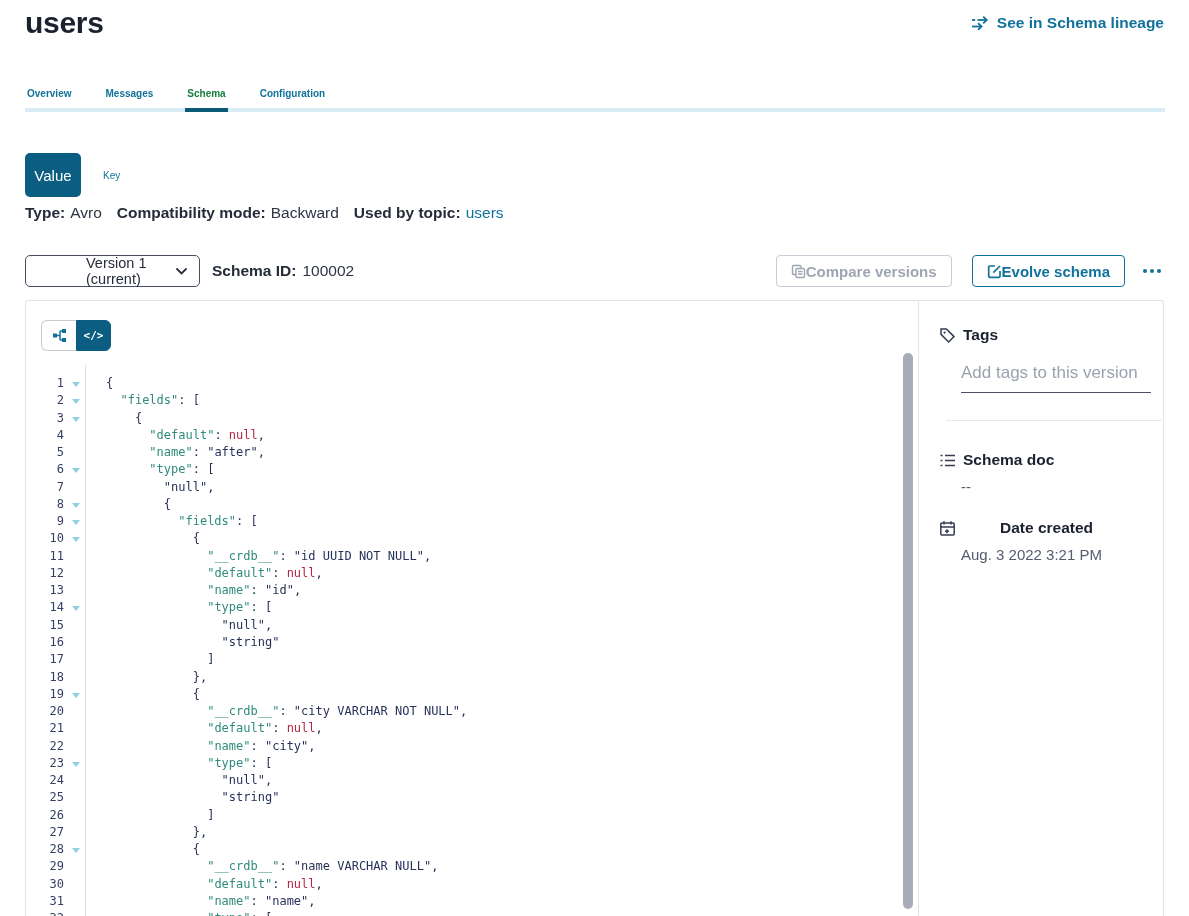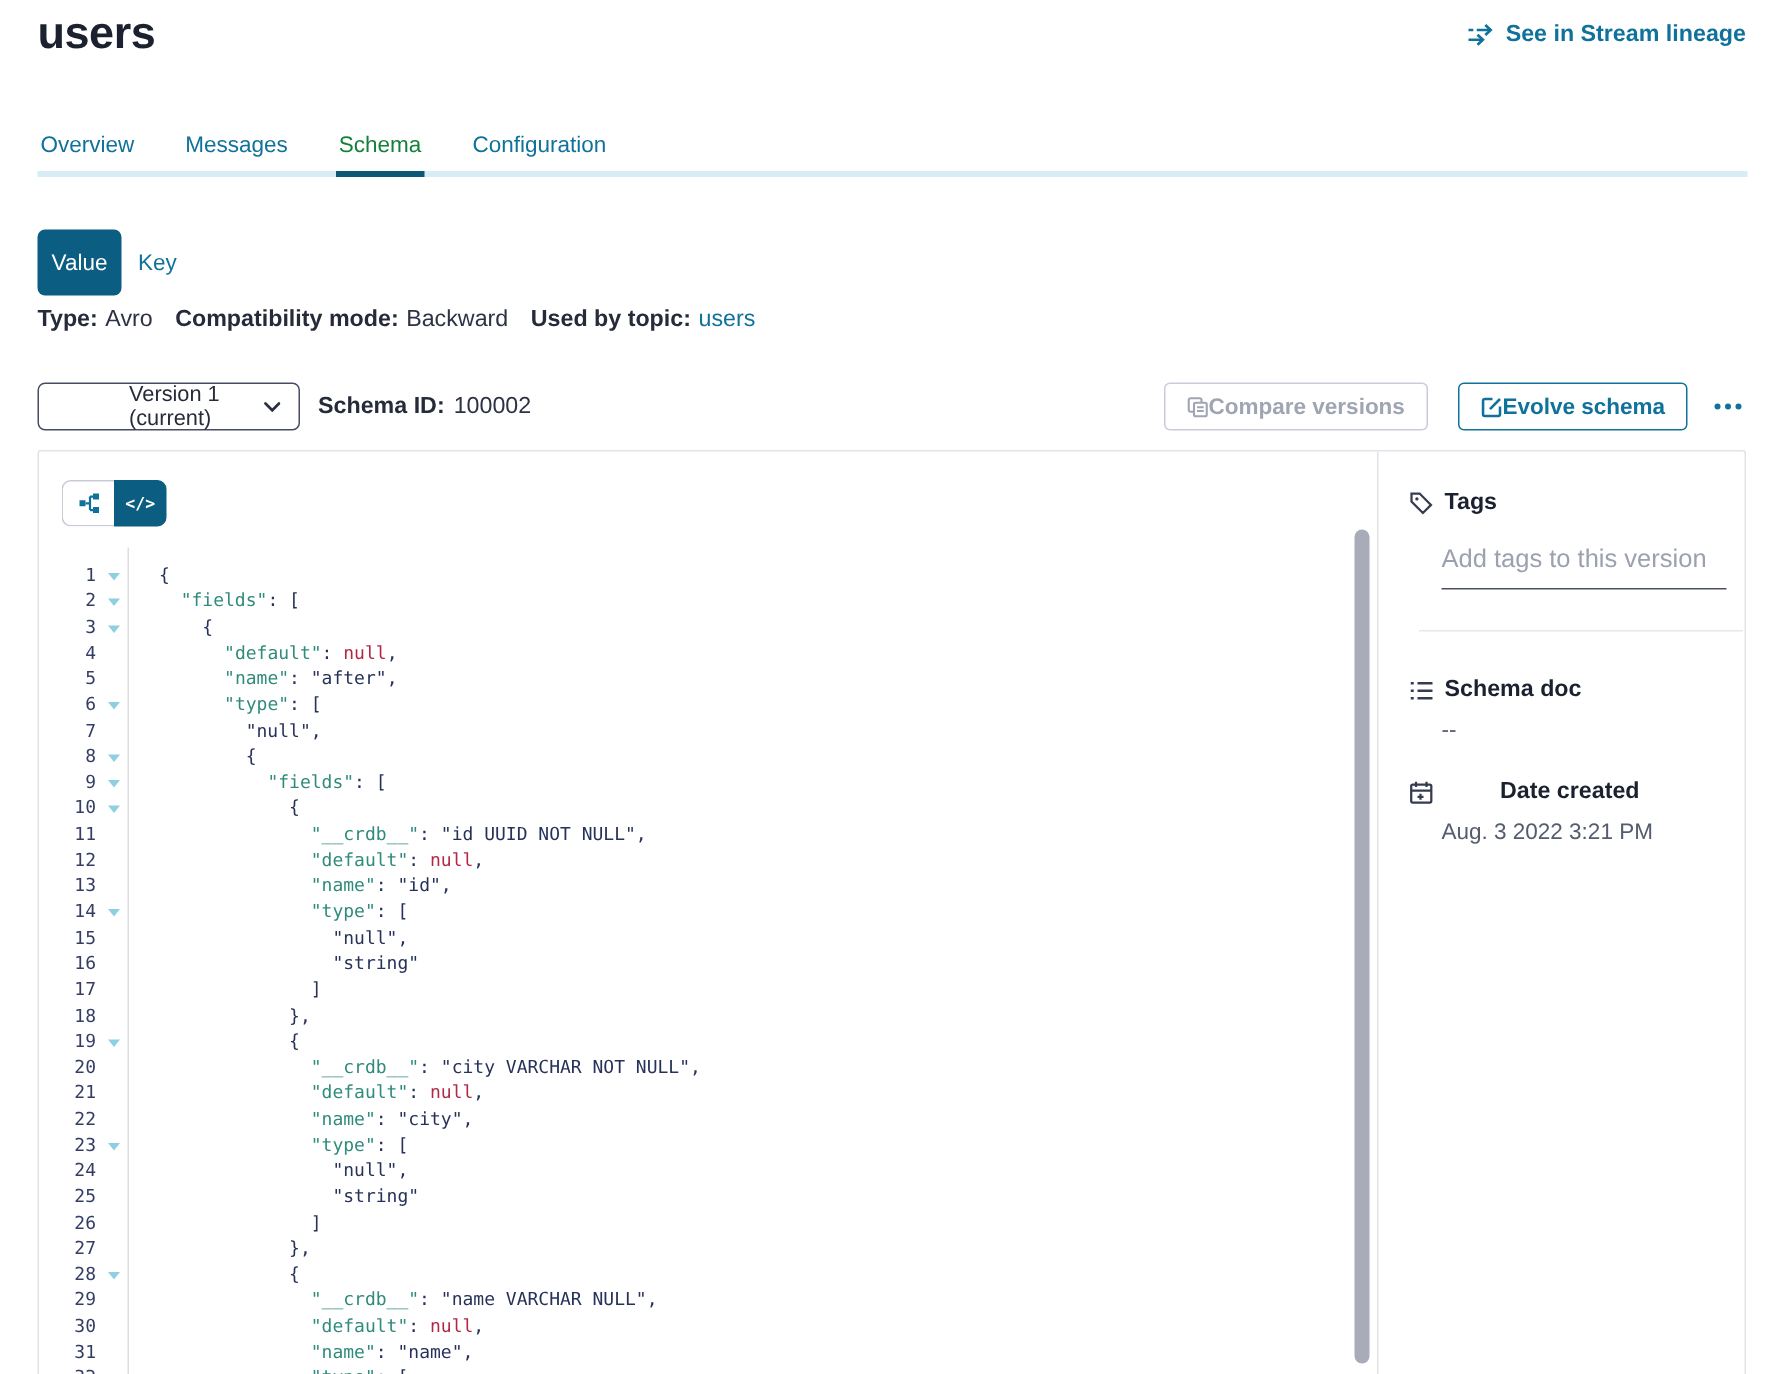--- a/index.html
+++ b/index.html
@@ -23,36 +23,36 @@
     color:var(--accent,#10729a); font-size:15.5px; font-weight:600;
     cursor:pointer;
   }
   
   .tabs {
     position:absolute; top:88px; left:25px; right:24px;
     display:flex; gap:30px;
     border-bottom:4px solid var(--tab-track,#d8ecf5);
   }
   .tab {
-    padding:0 2px 9px 2px; font-size:15px; font-weight:400;
+    padding:0 2px 9px 2px; font-size:10px; font-weight:700;
     color:var(--accent,#10729a); cursor:pointer; margin-bottom:-4px;
   }
   .tab.active {
     color:#15803d;
     border-bottom:4px solid var(--tab-active-underline,#0b5877);
   }
   
   .vk-toggle { position:absolute; top:153px; left:25px; display:flex; align-items:center; }
   .value-btn {
     width:56px; height:44px; border:none; border-radius:5px;
     background:var(--button-fill,#0b5e81); color:#fff; font-size:15px;
     font-family:inherit; display:flex; align-items:center; justify-content:center;
     cursor:pointer;
   }
-  .key-btn { margin-left:11px; color:var(--accent,#10729a); font-size:15px; font-weight:500; cursor:pointer; }
+  .key-btn { margin-left:22px; color:var(--accent,#10729a); font-size:10px; font-weight:500; cursor:pointer; }
   
   .meta-row {
     position:absolute; top:204px; left:25px;
     display:flex; gap:15px; font-size:15.5px; align-items:baseline;
   }
   .meta-group { display:flex; gap:5px; }
   .meta-label { font-weight:700; color:#262b3a; }
   .meta-value { color:#2d3344; }
   .meta-link { color:var(--accent,#10729a); cursor:pointer; }
   
@@ -147,21 +147,21 @@
 <a class="lineage-link">
   <span style="display:flex;">
     <svg width="19" height="16" viewBox="0 0 19 16" fill="none" stroke="currentColor" stroke-width="1.8">
       <path d="M1 5 h3.2"></path>
       <path d="M6.5 5 h9"></path>
       <path d="M12.2 1.6 L15.8 5 L12.2 8.4" fill="none"></path>
       <path d="M1 11.5 h9"></path>
       <path d="M7 8.1 L10.6 11.5 L7 14.9" fill="none"></path>
     </svg>
   </span>
-  <span>See in Stream lineage</span>
+  <span>See in Schema lineage</span>
 </a>
 
 <nav class="tabs">
   <div class="tab">Overview</div>
   <div class="tab">Messages</div>
   <div class="tab active">Schema</div>
   <div class="tab">Configuration</div>
 </nav>
 
 <div class="vk-toggle">

